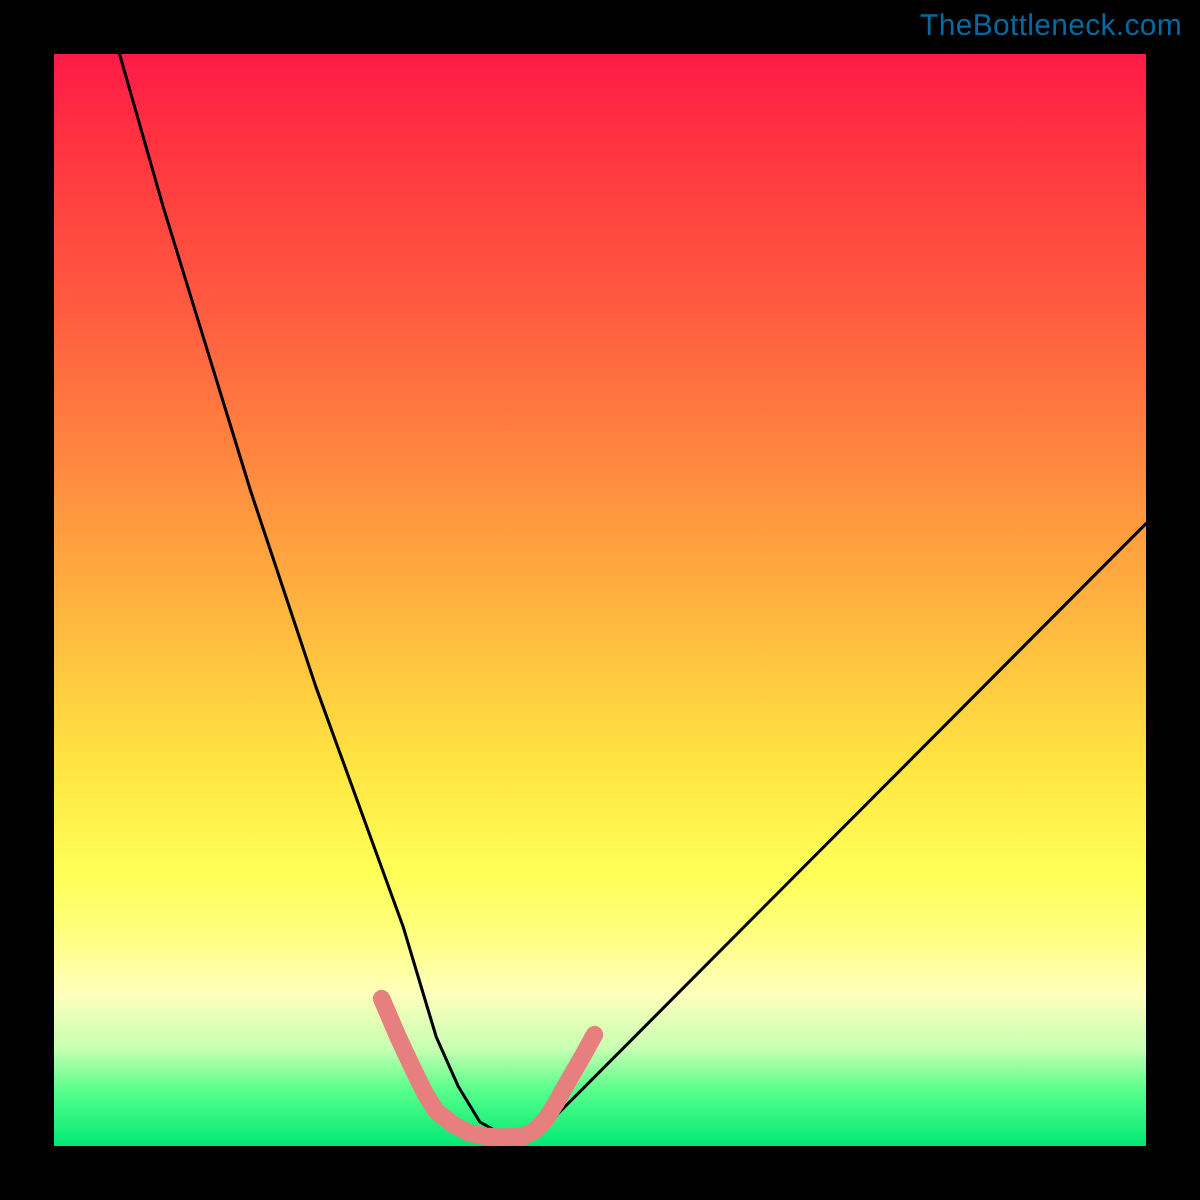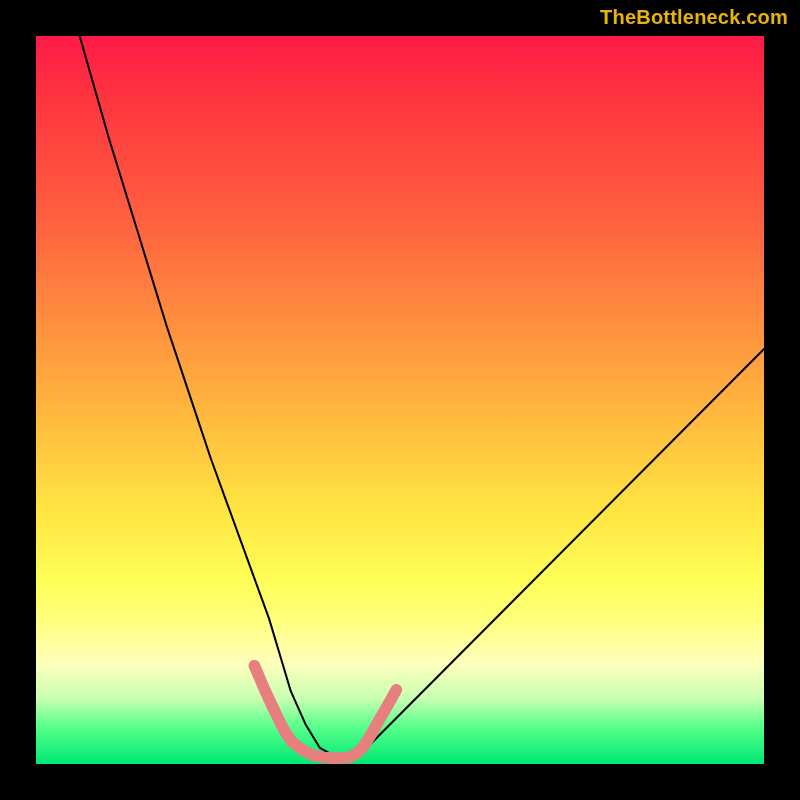--- a/index.html
+++ b/index.html
@@ -35,23 +35,23 @@
       #ffffbb 86%,
       #c8ffb2 91%,
       #55ff8a 95%,
       #00e874 100%
     );
   }
   .watermark {
     position: absolute;
     top: 6px;
     right: 12px;
-    color: #eab308;
+    color: #0369a1;
     font-size: 20px;
-    font-weight: 700;
+    font-weight: 400;
     letter-spacing: 0.2px;
     user-select: none;
   }
   svg.curves {
     position: absolute;
     left: 36px;
     top: 36px;
     width: 728px;
     height: 728px;
     overflow: visible;

